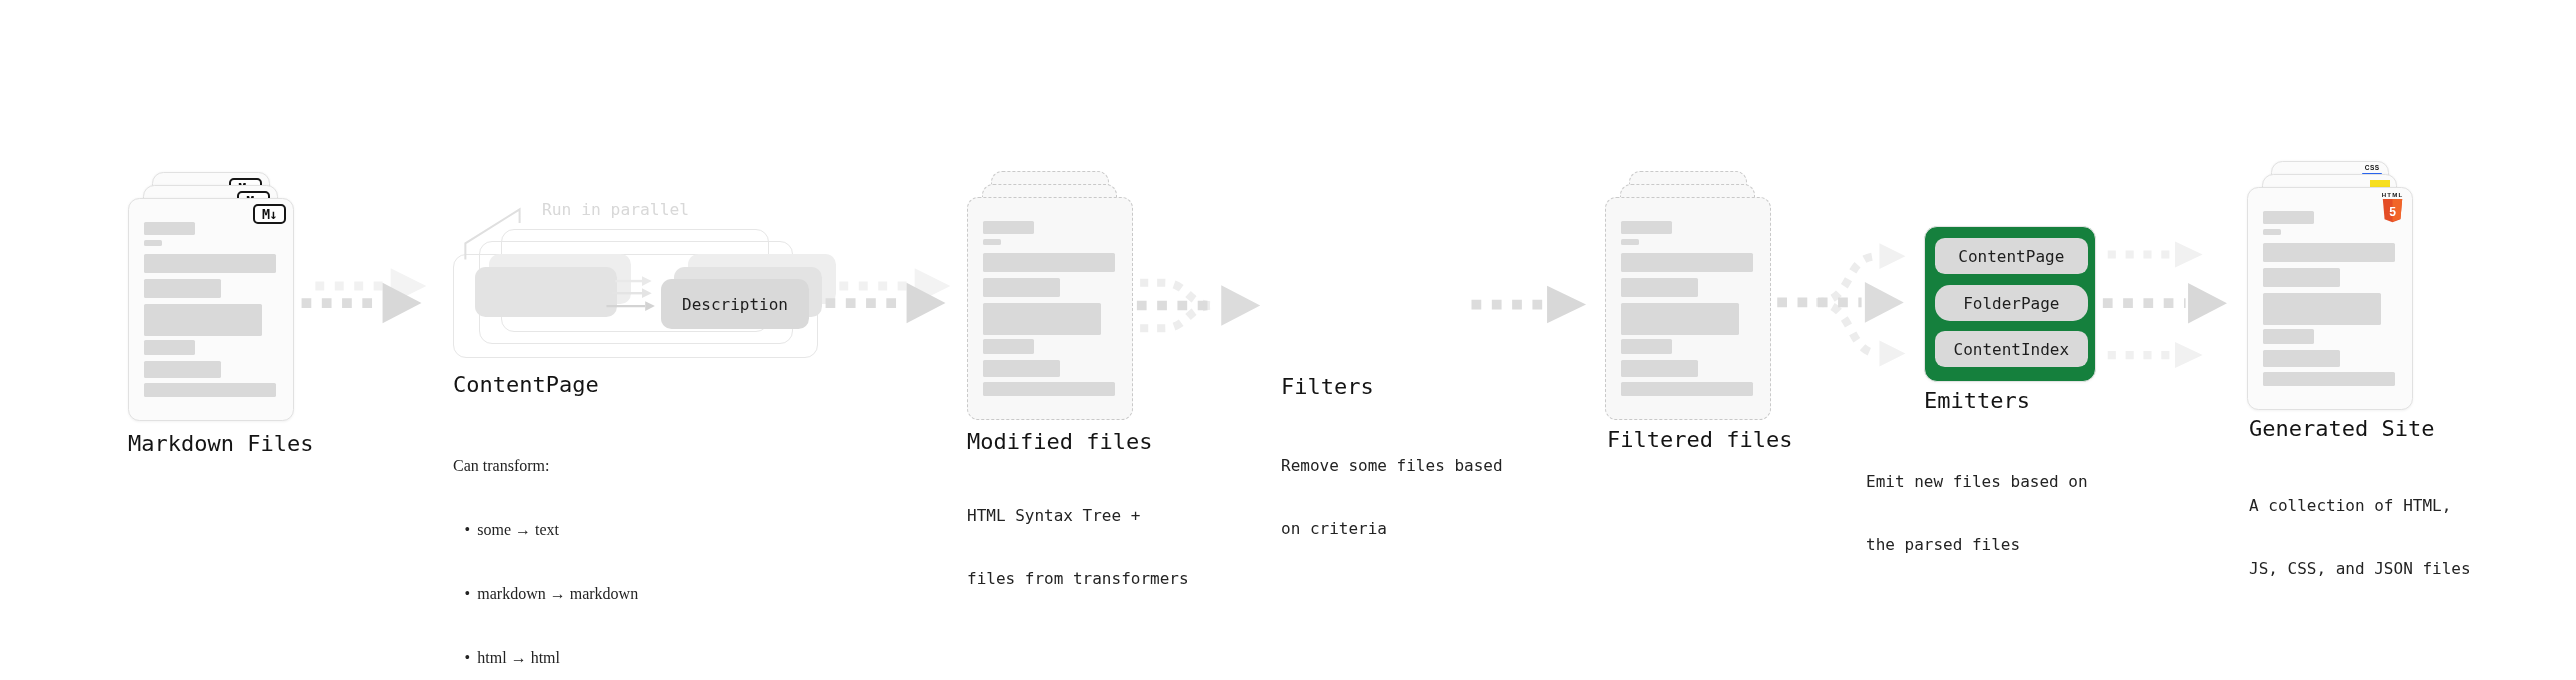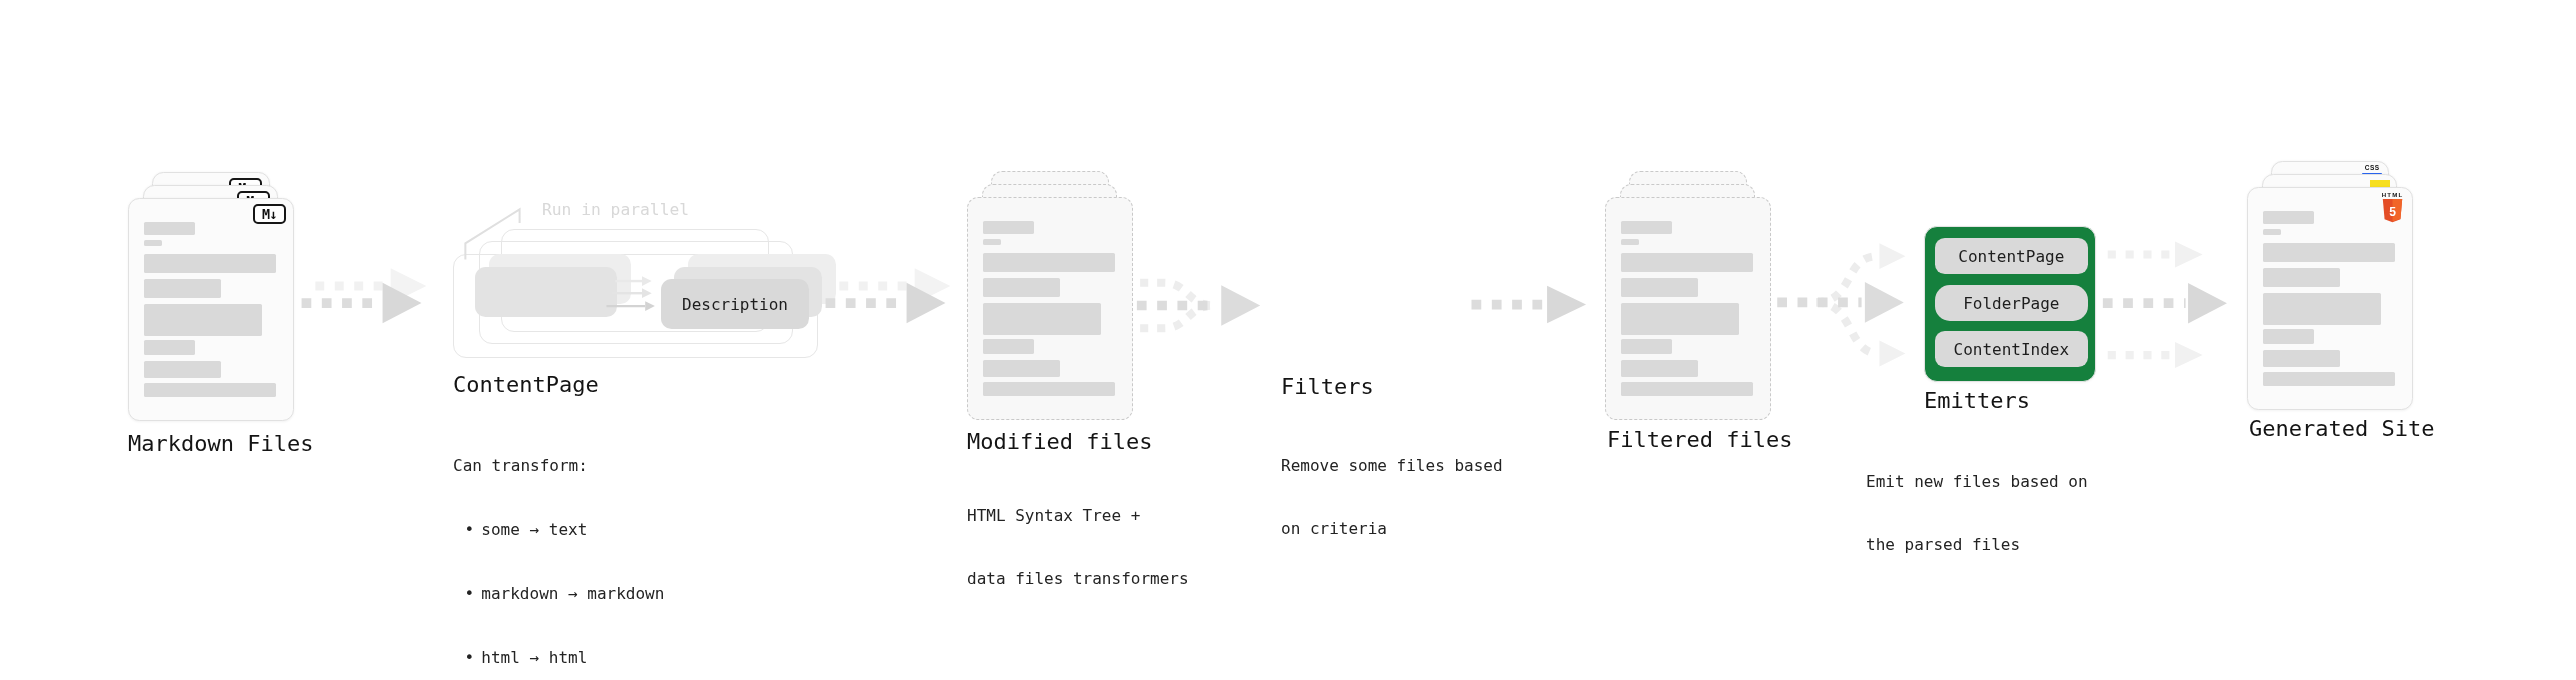--- a/index.html
+++ b/index.html
@@ -31,21 +31,21 @@
   .panel{position:absolute;background:#15803d;border:1.6px solid #e3e3e3;border-radius:13px;
     box-shadow:0 0.8px 2.4px rgba(0,0,0,.04);box-sizing:border-box;}
   .btn{position:absolute;background:#d9d9d9;border-radius:10.6px;display:flex;align-items:center;
     justify-content:center;font-size:16px;color:#1d1d1d;box-sizing:border-box;}
   .btn.g1{background:#e3e3e3;}
   .btn.g2{background:#eeeeee;}
   
   .label{position:absolute;font-size:22px;font-weight:500;color:#141414;white-space:pre;}
   .desc{position:absolute;font-size:16px;line-height:21px;color:#232323;white-space:pre;}
   .desc .line{display:block;}
-  .bullets .line{line-height:22px;}
+  .bullets .line{line-height:22px;font-family:Liberation Serif, serif;}
   .bdot{margin-right:7.3px;}
   .bullet-indent{padding-left:11.4px;}
   .note{position:absolute;font-size:16.3px;color:#d8d8d8;white-space:pre;}
   svg{position:absolute;overflow:visible;}
 </style>
 </head>
 <body>
 
 <div class="canvas">
 
@@ -126,21 +126,21 @@
         <div class="bar" style="top: 80px; width: 77px; height: 18.7px;"></div>
         <div class="bar" style="top: 105px; width: 118px; height: 32px;"></div>
         <div class="bar" style="top: 141px; width: 51px; height: 15.4px;"></div>
         <div class="bar" style="top: 162px; width: 77px; height: 17px;"></div>
         <div class="bar" style="top: 184px; width: 132px; height: 14px;"></div>
       </div>
   </div>
   <div class="label" style="left:967px;top:429px">Modified files</div>
   <div class="desc" style="left:967px;top:463px">
     <span class="line">HTML Syntax Tree +</span>
-    <span class="line">data files transformers</span>
+    <span class="line">files from transformers</span>
   </div>
 
   <svg style="left:1132px;top:260px" width="142" height="91" viewBox="0 0 175 112">
     <path d="M 10,28 H 40 C 58,28 66,40 76,48 C 84,54 92,56 102,56" stroke="#ededed" stroke-width="10" stroke-dasharray="10 11" fill="none"></path>
     <path d="M 10,84 H 40 C 58,84 66,72 76,64 C 84,58 92,56 102,56" stroke="#ededed" stroke-width="10" stroke-dasharray="10 11" fill="none"></path>
     <line x1="6" y1="56" x2="104" y2="56" stroke="#dcdcdc" stroke-width="12" stroke-dasharray="12 13"></line>
     <polygon points="110,31 158,56 110,81" fill="#dcdcdc"></polygon>
   </svg>
 
   <div class="label" style="left:1281px;top:374px">Filters</div>
@@ -222,15 +222,19 @@
         <div class="bar" style="top: 41px; width: 18px; height: 5.7px;"></div>
         <div class="bar" style="top: 55px; width: 132px; height: 18.7px;"></div>
         <div class="bar" style="top: 80px; width: 77px; height: 18.7px;"></div>
         <div class="bar" style="top: 105px; width: 118px; height: 32px;"></div>
         <div class="bar" style="top: 141px; width: 51px; height: 15.4px;"></div>
         <div class="bar" style="top: 162px; width: 77px; height: 17px;"></div>
         <div class="bar" style="top: 184px; width: 132px; height: 14px;"></div>
       </div>
   </div>
   <div class="label" style="left:2249px;top:416px">Generated Site</div>
+  <div class="desc" style="left:2249px;top:453px">
+    <span class="line">A collection of HTML,</span>
+    <span class="line">JS, CSS, and JSON files</span>
+  </div>
 
 </div>
 
 
 </body></html>

